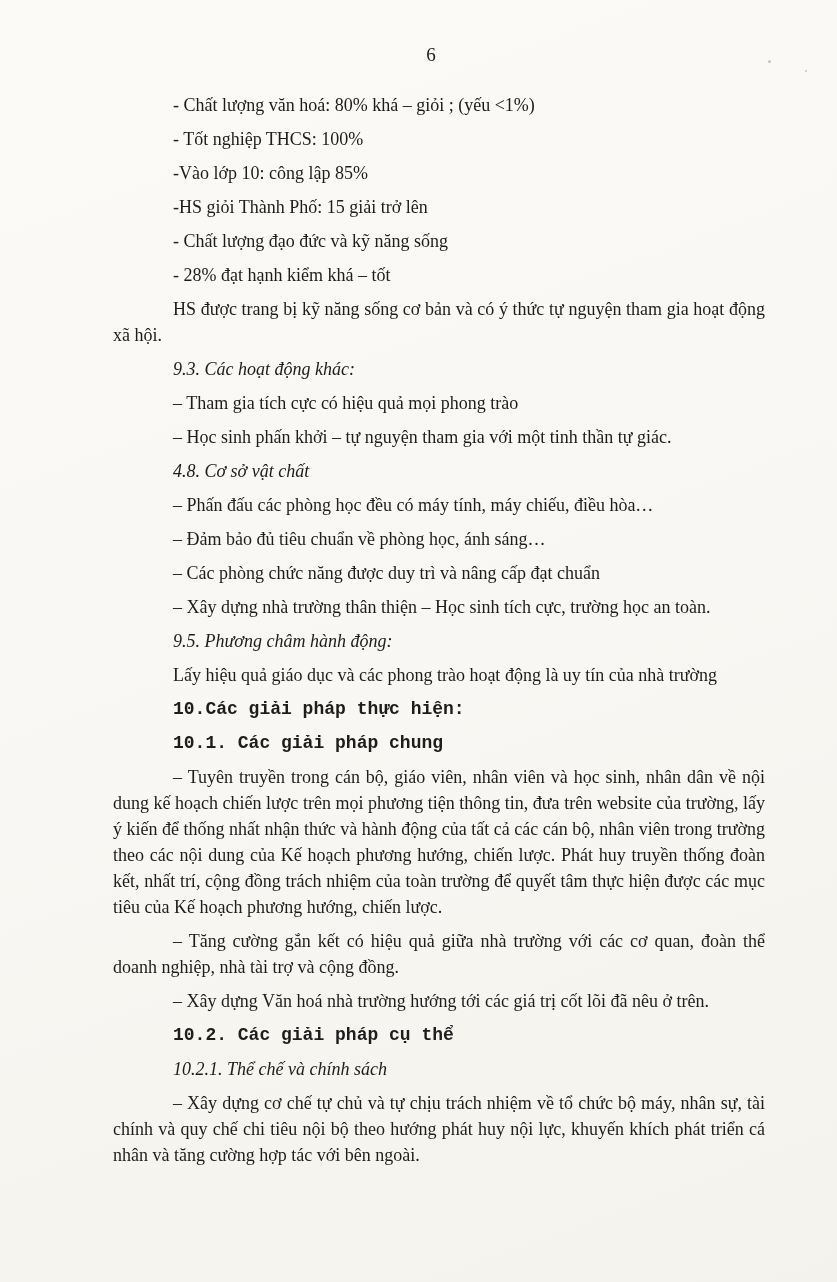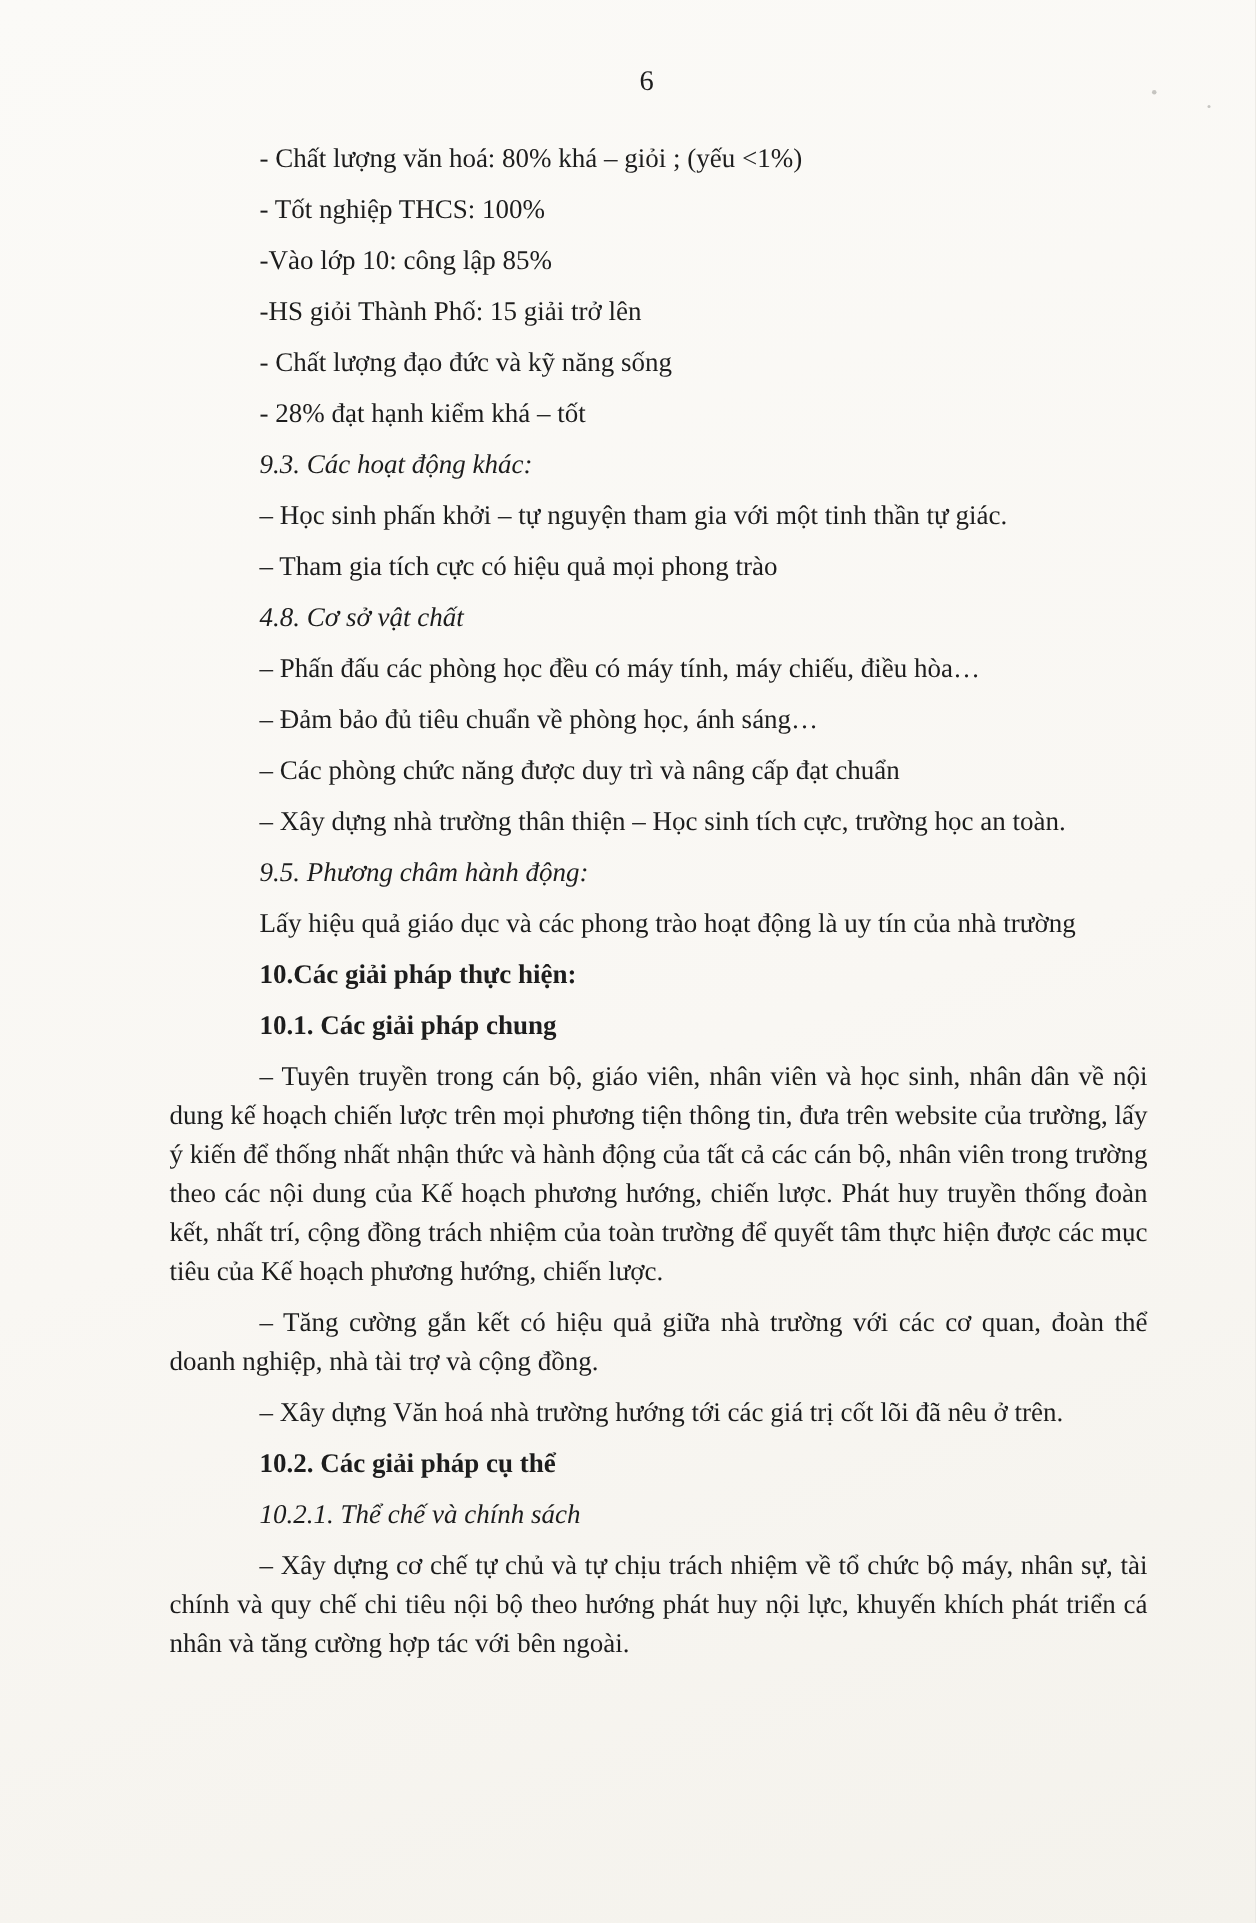--- a/index.html
+++ b/index.html
@@ -44,20 +44,21 @@
   }
   .b-para {
     text-align: justify;
     text-indent: 60px;
     margin-bottom: 8px;
   }
   .b-head {
     font-weight: bold;
     text-indent: 60px;
     margin-bottom: 8px;
+    font-family: Liberation Mono, monospace;
   }
   .b-head-it {
     font-weight: normal;
     font-style: italic;
     text-indent: 60px;
     margin-bottom: 8px;
   }
 </style>
 </head>
 <body>
@@ -67,23 +68,24 @@
   <span class="speck s2"></span>
 
   <div class="page-number">6</div>
 
   <div class="block b-line">- Chất lượng văn hoá: 80% khá – giỏi ;  (yếu &lt;1%)</div>
   <div class="block b-line">- Tốt nghiệp THCS: 100%</div>
   <div class="block b-line">-Vào lớp 10: công lập 85%</div>
   <div class="block b-line">-HS giỏi Thành Phố: 15 giải trở lên</div>
   <div class="block b-line">- Chất lượng đạo đức và kỹ năng sống</div>
   <div class="block b-line">- 28% đạt hạnh kiểm khá – tốt</div>
+  <div class="block b-para">HS được trang bị kỹ năng sống cơ bản và có ý thức tự nguyện tham gia hoạt động xã hội.</div>
   <div class="block b-head-it">9.3. Các hoạt động khác:</div>
+  <div class="block b-line">– Tham gia tích cực có hiệu quả mọi phong trào</div>
   <div class="block b-line">– Học sinh phấn khởi – tự nguyện tham gia với một tinh thần tự giác.</div>
-  <div class="block b-line">– Tham gia tích cực có hiệu quả mọi phong trào</div>
   <div class="block b-head-it">4.8. Cơ sở vật chất</div>
   <div class="block b-line">– Phấn đấu các phòng học đều có máy tính, máy chiếu, điều hòa…</div>
   <div class="block b-line">– Đảm bảo đủ tiêu chuẩn về phòng học, ánh sáng…</div>
   <div class="block b-line">– Các phòng chức năng được duy trì và nâng cấp đạt chuẩn</div>
   <div class="block b-line">– Xây dựng nhà trường thân thiện – Học sinh tích cực, trường học an toàn.</div>
   <div class="block b-head-it">9.5. Phương châm hành động:</div>
   <div class="block b-line">Lấy hiệu quả giáo dục và các phong trào hoạt động là uy tín của nhà trường</div>
   <div class="block b-head">10.Các giải pháp thực hiện:</div>
   <div class="block b-head">10.1. Các giải pháp chung</div>
   <div class="block b-para">– Tuyên truyền trong cán bộ, giáo viên, nhân viên và học sinh, nhân dân về nội dung kế hoạch chiến lược trên mọi phương tiện thông tin, đưa trên website của trường, lấy ý kiến để thống nhất nhận thức và hành động của tất cả các cán bộ, nhân viên trong trường theo các nội dung của Kế hoạch phương hướng, chiến lược. Phát huy truyền thống đoàn kết, nhất trí, cộng đồng trách nhiệm của toàn trường để quyết tâm thực hiện được các mục tiêu của Kế hoạch phương hướng, chiến lược.</div>

